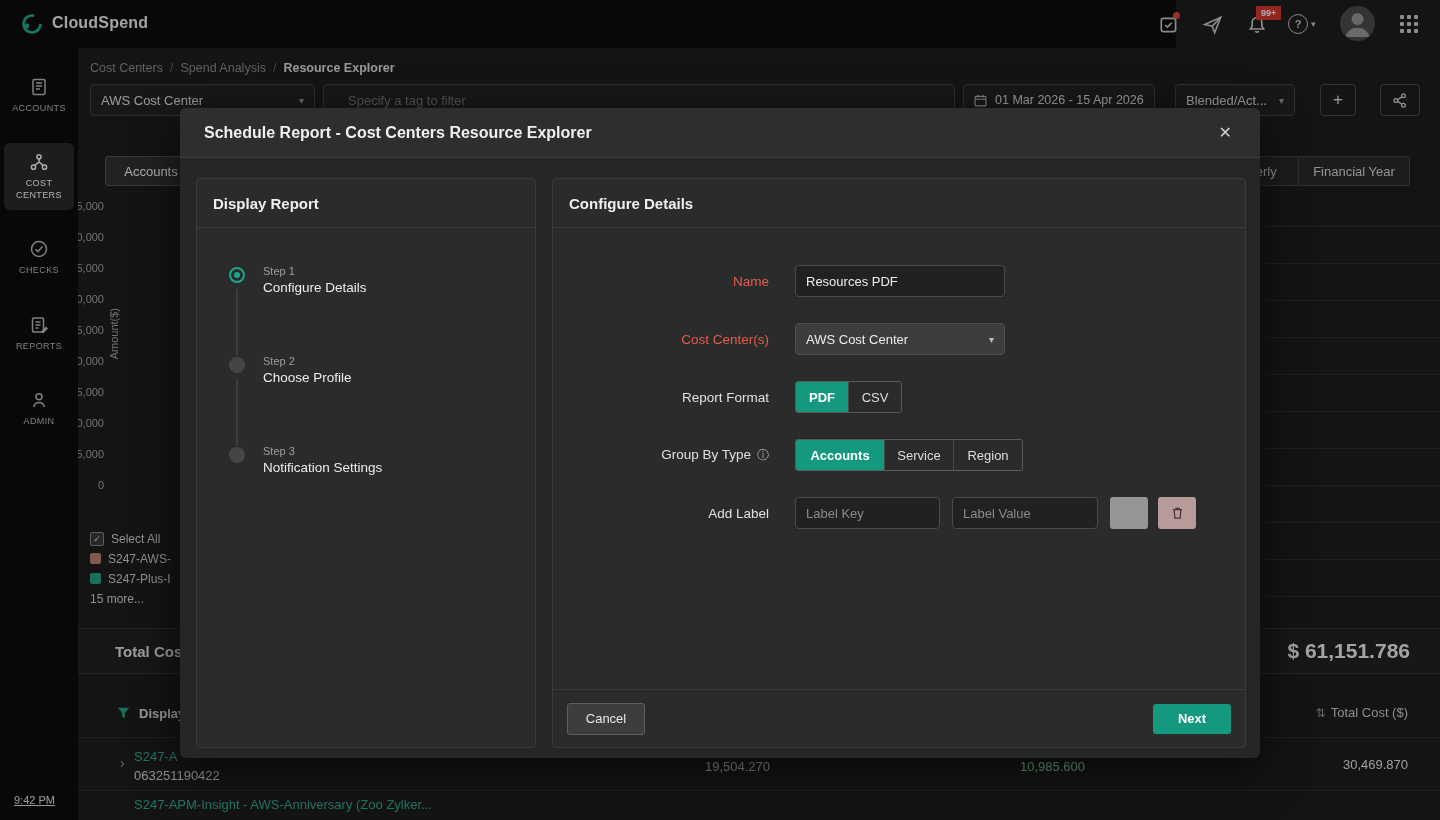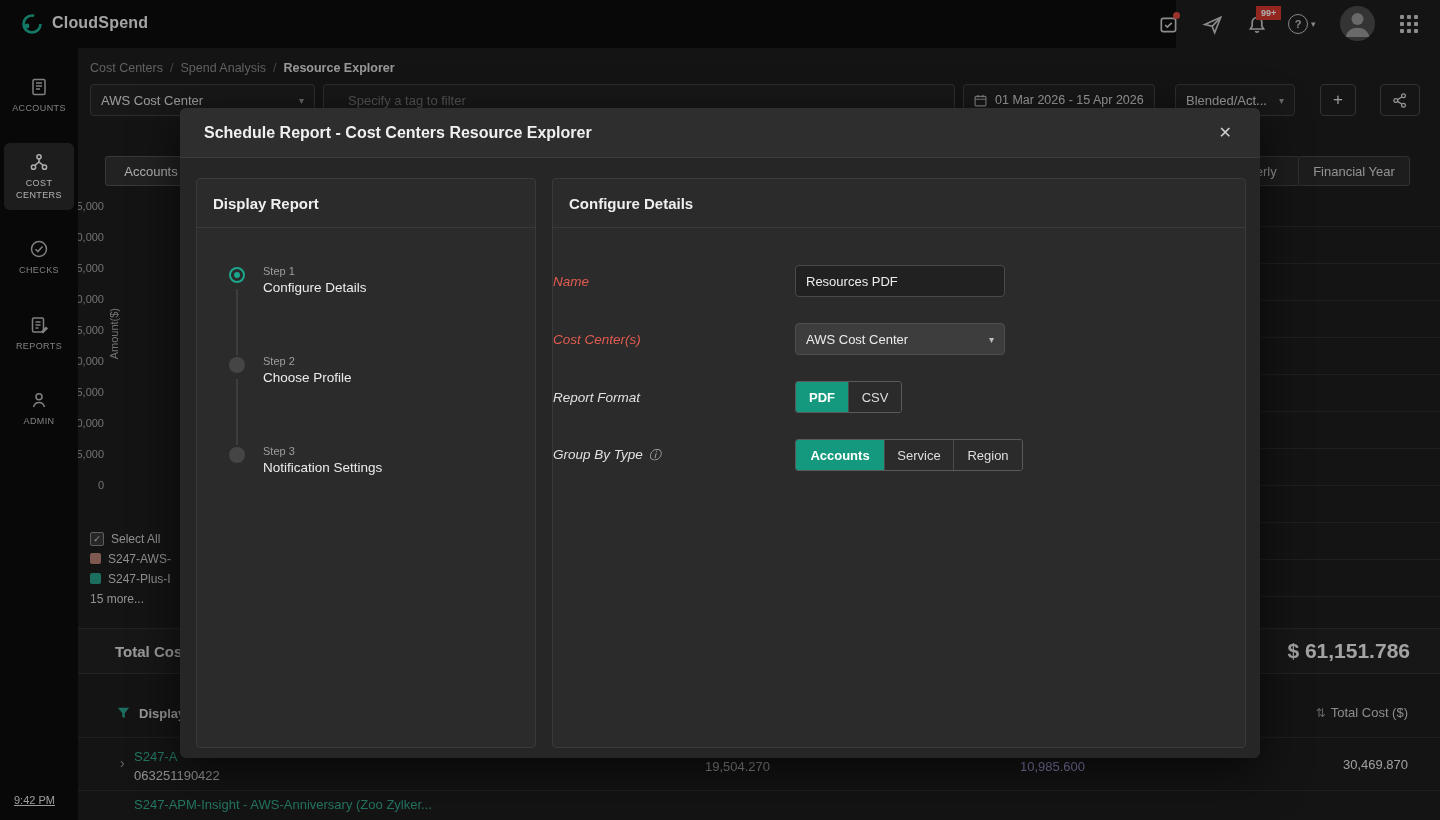--- a/index.html
+++ b/index.html
@@ -79,21 +79,21 @@
   .step.active .circle::after{content:'';position:absolute;left:3px;top:3px;width:6px;height:6px;
                               border-radius:50%;background:#1aa78c;}
   .step.idle .circle{background:#454545;}
   .step:not(:last-child)::after{content:'';position:absolute;left:7px;top:24px;height:66px;width:2px;background:#3d3d3d;}
   .stepno{font-size:11px;color:#9e9e9e;}
   .steplab{font-size:13.5px;color:#ececec;margin-top:3px;}
 
   
   .form{padding-top:37px;display:flex;flex-direction:column;gap:26px;}
   .frow{display:flex;align-items:center;}
-  .flabel{width:216px;text-align:left;font-size:13.5px;color:#e0e0e0;flex:0 0 216px;font-style:italic;}
+  .flabel{width:216px;text-align:right;font-size:13.5px;color:#e0e0e0;flex:0 0 216px;}
   .flabel.req{color:#e25c50;}
   .fgap{width:26px;flex:0 0 26px;}
   .fin{width:210px;height:32px;background:#212121;border:1px solid #4a4a4a;border-radius:4px;
        color:#ececec;font-size:13px;padding:0 10px;box-sizing:border-box;font-family:"Liberation Sans",sans-serif;}
   .fin::placeholder{color:#8a8a8a;}
   .fselect{width:210px;height:32px;background:#3d3d3d;border:1px solid #4f4f4f;border-radius:4px;
            color:#ececec;font-size:13px;display:flex;align-items:center;padding:0 10px;box-sizing:border-box;cursor:pointer;}
   .seg{display:flex;border:1px solid #5a5a5a;border-radius:3px;overflow:hidden;}
   .seg .opt{height:30px;display:flex;align-items:center;justify-content:center;font-size:13px;
             color:#dedede;background:#2b2b2b;cursor:pointer;border-right:1px solid #4a4a4a;}
@@ -302,21 +302,21 @@
   <div class="abs" style="left:1268px;top:705px;width:140px;display:flex;align-items:center;justify-content:flex-end;gap:5px">
     <span style="font-size:12px;color:#9a9a9a">⇅</span>
     <span style="font-size:13px;color:#cfcfcf">Total Cost ($)</span>
   </div>
   <div class="abs hline" style="left:78px;top:737px;width:1362px"></div>
 
   <span class="abs" style="left:120px;top:755px;font-size:14px;color:#9a9a9a">›</span>
   <span class="abs teal" style="left:134px;top:749px;font-size:13px">S247-A</span>
   <span class="abs" style="left:134px;top:768px;font-size:13px;color:#d9d9d9">063251190422</span>
   <span class="abs" style="left:670px;top:759px;width:100px;text-align:right;font-size:13px;color:#c9c9c9">19,504.270</span>
-  <span class="abs" style="left:985px;top:759px;width:100px;text-align:right;font-size:13px;color:#c4b5fd">10,985.600</span>
+  <span class="abs" style="left:985px;top:759px;width:100px;text-align:right;font-size:13px;color:#86efac">10,985.600</span>
   <span class="abs" style="left:1288px;top:757px;width:120px;text-align:right;font-size:13px;color:#e8e8e8">30,469.870</span>
   <div class="abs hline" style="left:78px;top:790px;width:1362px"></div>
   <span class="abs teal" style="left:134px;top:797px;font-size:13px">S247-APM-Insight - AWS-Anniversary (Zoo Zylker...</span>
 
   <div class="abs overlay"></div>
 
   <div class="abs modal">
     <div class="mhead">
       <span class="mtitle">Schedule Report - Cost Centers Resource Explorer</span>
       <span class="mclose">✕</span>
@@ -374,18 +374,37 @@
         <div class="frow">
           <span class="flabel"><span>Group By Type</span><span class="info">ⓘ</span></span>
           <span class="fgap"></span>
           <div class="seg">
             <span class="opt on" style="width:88px">Accounts</span>
             <span class="opt" style="width:68px">Service</span>
             <span class="opt" style="width:68px">Region</span>
           </div>
         </div>
 
+        <div class="frow">
+          <span class="flabel">Add Label</span>
+          <span class="fgap"></span>
+          <input class="fin" style="width: 145px;" placeholder="Label Key">
+          <span style="width:12px;flex:0 0 12px"></span>
+          <input class="fin" style="width: 146px;" placeholder="Label Value">
+          <span style="width:12px;flex:0 0 12px"></span>
+          <span class="sqbtn" style="background:#969696"></span>
+          <span style="width:10px;flex:0 0 10px"></span>
+          <span class="sqbtn" style="background:#b79b9b">
+            <svg width="15" height="16" viewBox="0 0 18 18" fill="none" stroke="#4a3434" stroke-width="1.5">
+                <path d="M3.5 5h11M7 5V3.5h4V5M5 5l.8 10h6.4L13 5"></path>
+              </svg>
+          </span>
+        </div>
       </div>
 
+      <div class="pfoot">
+        <span class="btn cancel">Cancel</span>
+        <span class="btn next">Next</span>
+      </div>
     </div>
   </div>
 
 </div>
 
 </body></html>

